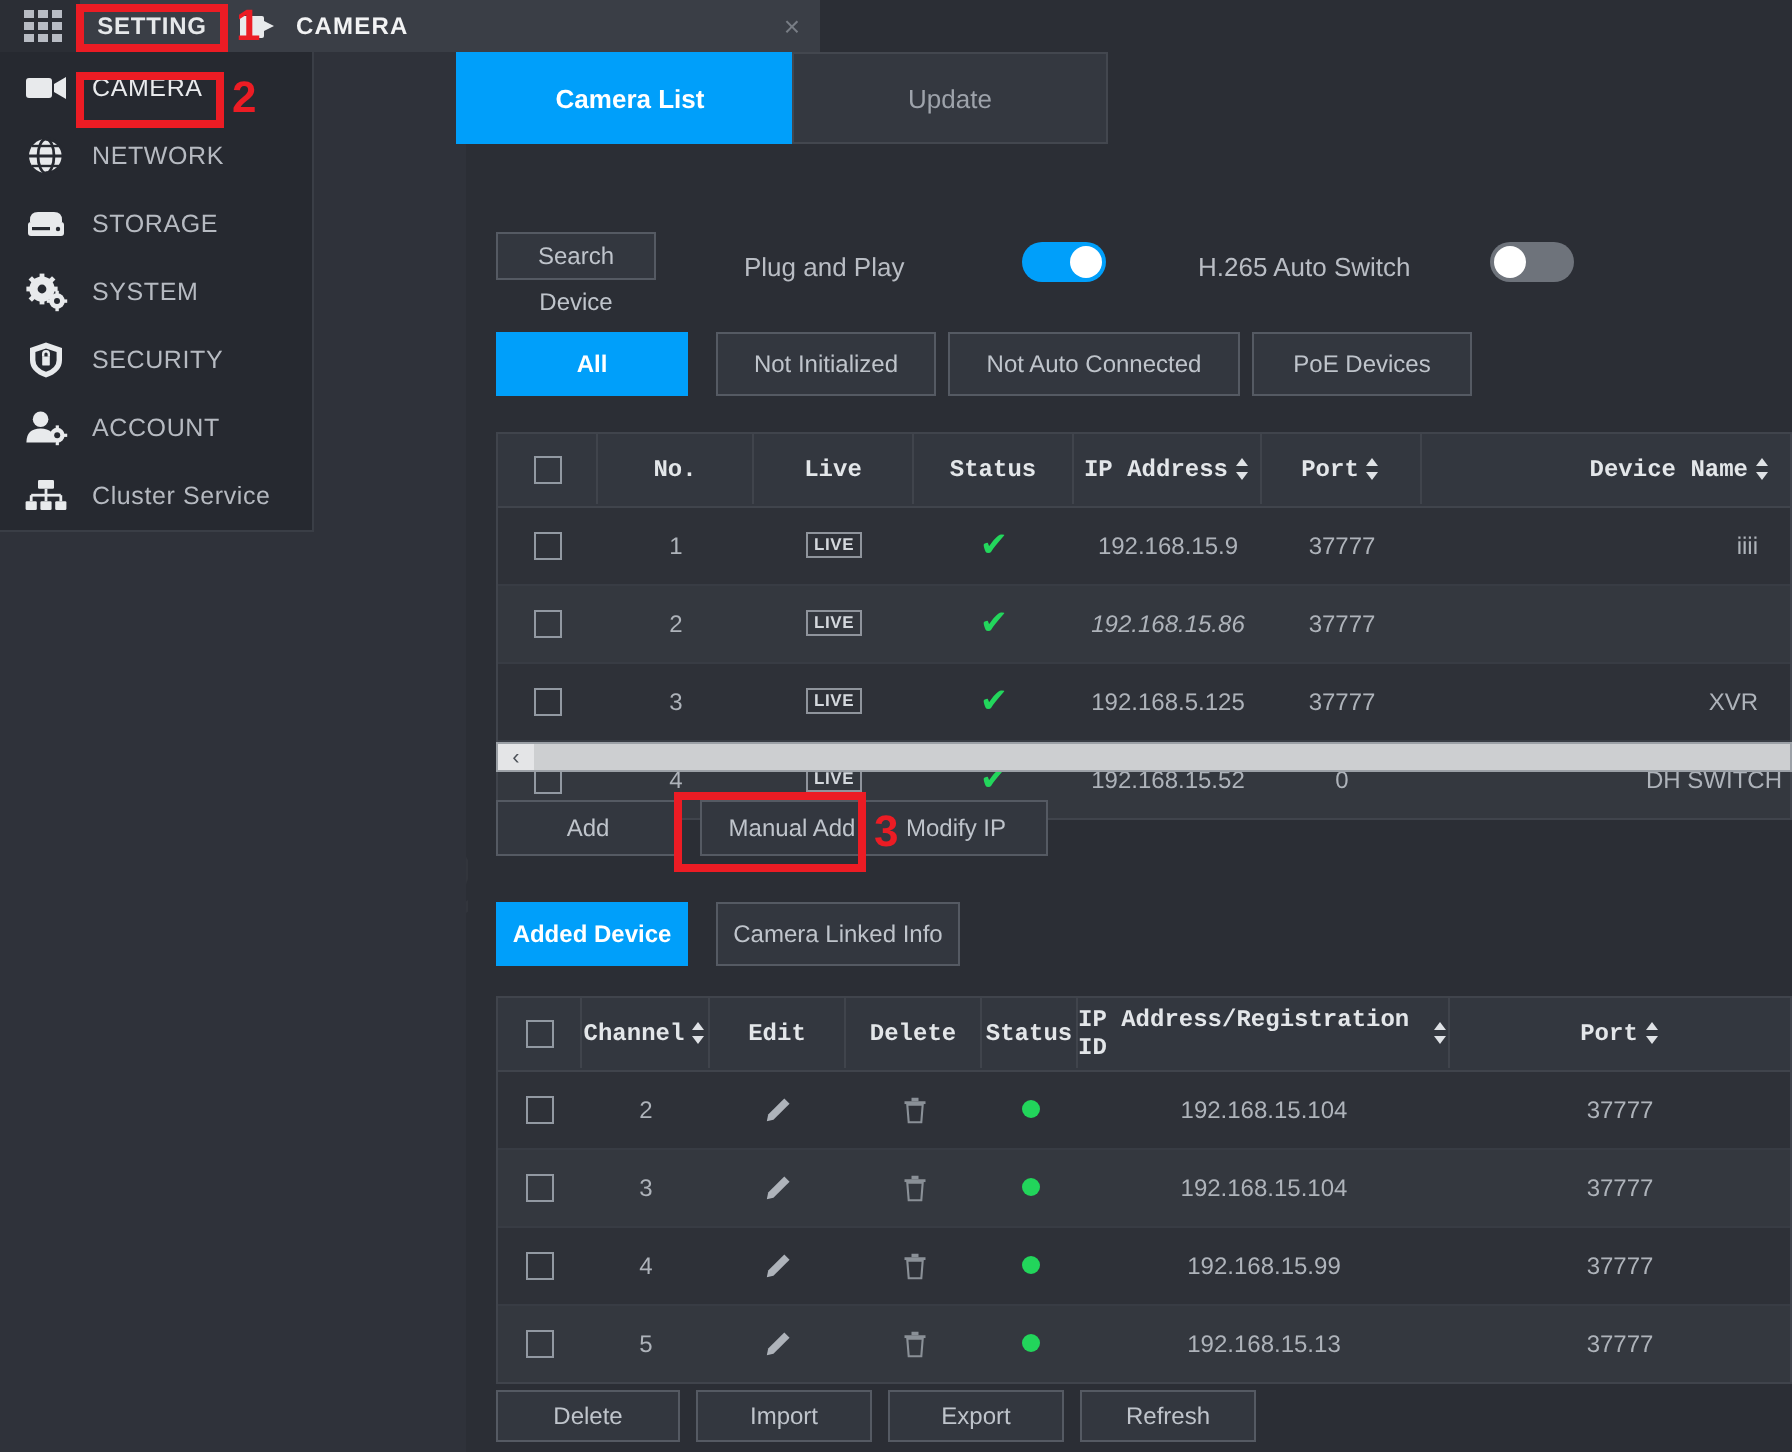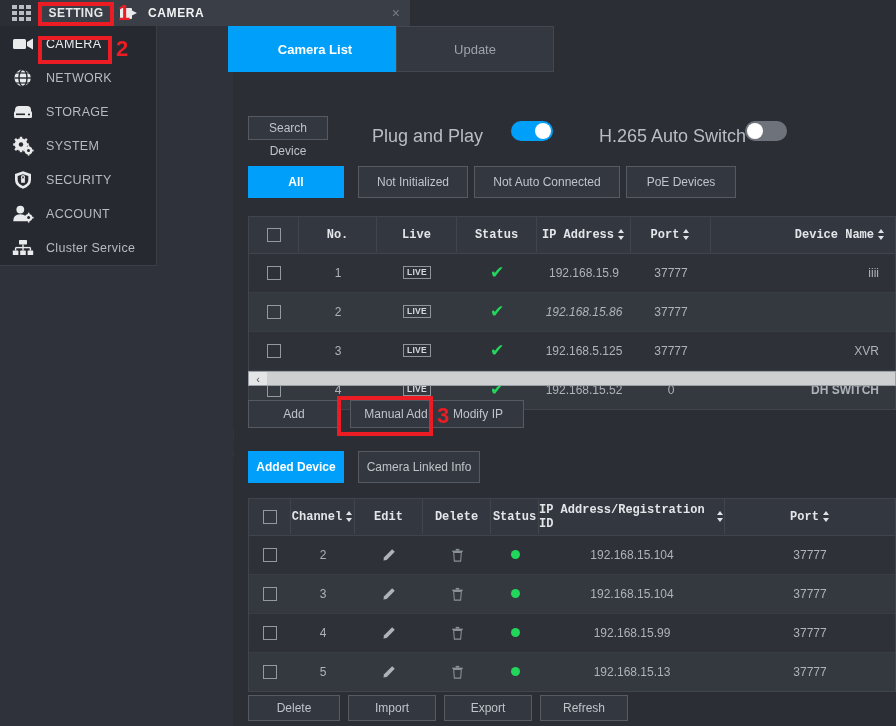--- a/index.html
+++ b/index.html
@@ -52,21 +52,21 @@
   .tabs{position:absolute;left:0;top:0;width:320px;height:46px;}
   .tab{position:absolute;top:0;height:46px;line-height:46px;text-align:center;font-size:13px;
        border:1px solid #43474f;box-sizing:border-box;cursor:pointer;}
   .tab.sel{background:#009ffa;color:#ffffff;font-weight:bold;border-color:#009ffa;}
   .tab.unsel{background:#343840;color:#9ea3ab;}
 
   
   .btn{position:absolute;box-sizing:border-box;border:1px solid #555a63;background:#33373f;
        color:#bfc4cb;font-size:12px;text-align:center;cursor:pointer;}
   .btn.blue{background:#009ffa;border-color:#009ffa;color:#fff;font-weight:bold;}
-  .lbl{position:absolute;font-size:18px;color:#b9bdc4;}
+  .lbl{position:absolute;font-size:13px;color:#b9bdc4;}
 
   .toggle{position:absolute;width:42px;height:20px;border-radius:10px;cursor:pointer;}
   .toggle .knob{position:absolute;top:2px;width:16px;height:16px;border-radius:50%;background:#fff;}
   .toggle.on{background:#009ffa;}
   .toggle.on .knob{right:2px;}
   .toggle.off{background:#6e737b;}
   .toggle.off .knob{left:2px;}
 
   
   .tbl{position:absolute;left:14px;box-sizing:border-box;border:1px solid #40444c;}
@@ -371,21 +371,21 @@
           </div>
         <div class="td" style="width:78px;">4</div>
         <div class="td" style="width:80px;">
             <span class="livebox">LIVE</span>
           </div>
         <div class="td" style="width:80px;">
             <span class="check">✔</span>
           </div>
         <div class="td" style="width:94px;">192.168.15.52</div>
         <div class="td" style="width:80px;">0</div>
-        <div class="td" style="width:184px;justify-content:flex-end;padding-right:16px;font-weight:bold;">DH SWITCH</div>
+        <div class="td" style="width:184px;justify-content:flex-end;padding-right:4px;">DH SWITCH</div>
       </div>
     </div>
 
     <div class="hscroll" style="top:345px;width:648px;">
       <div class="arrow">‹</div>
     </div>
 
     <div class="btn" style="left:14px;top:374px;width:92px;height:28px;line-height:27px;text-align:center;"><span>Add</span></div>
     <div class="btn" style="left:116px;top:374px;width:92px;height:28px;line-height:27px;"><span>Manual Add</span></div>
     <div class="btn" style="left:198px;top:374px;width:92px;height:28px;line-height:27px;"><span>Modify IP</span></div>

